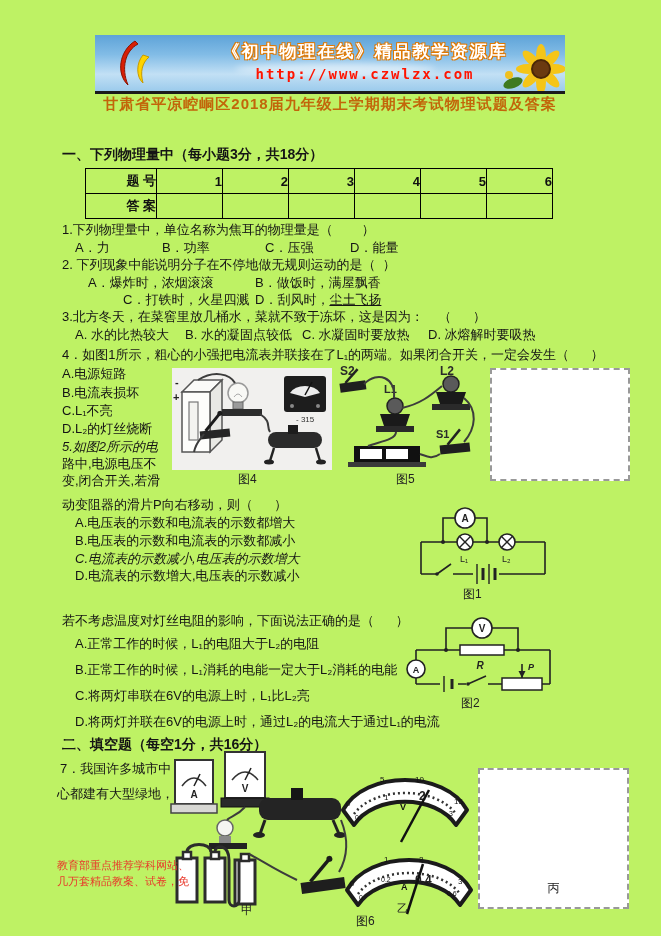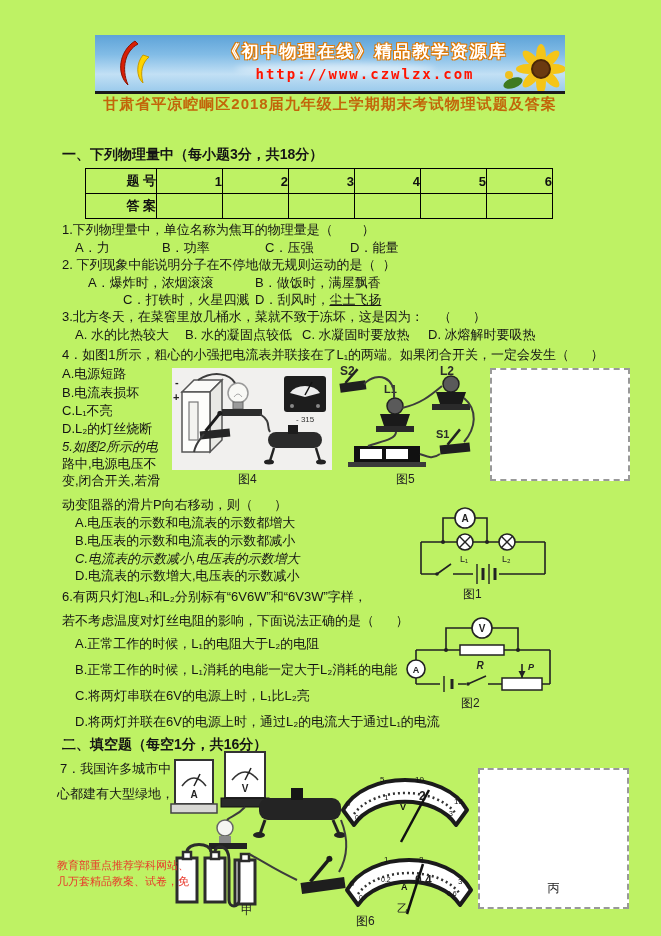--- a/index.html
+++ b/index.html
@@ -229,21 +229,20 @@
     <g>
       <circle cx="94" cy="40" r="8" fill="#fff" stroke="#222" stroke-width="1.6"></circle>
       <line x1="88.3" y1="34.3" x2="99.7" y2="45.7" stroke="#222" stroke-width="1.4"></line>
       <line x1="99.7" y1="34.3" x2="88.3" y2="45.7" stroke="#222" stroke-width="1.4"></line>
     </g>
     <text x="47" y="60" font-size="9" fill="#222">L₁</text>
     <text x="89" y="60" font-size="9" fill="#222">L₂</text>
   </svg>
   <div class="figlabel" style="left:463px;top:586px;">图1</div>
 
-  <div class="t" style="left:62px;top:589px;">6.有两只灯泡L₁和L₂分别标有“6V6W”和“6V3W”字样，</div>
   <div class="t" style="left:62px;top:613px;">若不考虑温度对灯丝电阻的影响，下面说法正确的是（      ）</div>
   <div class="t" style="left:75px;top:636px;">A.正常工作的时候，L₁的电阻大于L₂的电阻</div>
   <div class="t" style="left:75px;top:662px;">B.正常工作的时候，L₁消耗的电能一定大于L₂消耗的电能</div>
   <div class="t" style="left:75px;top:688px;">C.将两灯串联在6V的电源上时，L₁比L₂亮</div>
   <div class="t" style="left:75px;top:714px;">D.将两灯并联在6V的电源上时，通过L₂的电流大于通过L₁的电流</div>
 
   <svg style="left:402px;top:616px;" width="158" height="78" viewBox="0 0 158 78">
     <path class="sch" d="M14,34 H58 M102,34 H148 M14,34 V44 M14,62 V68 M148,34 V68 M14,68 H38 M56,68 H64 M86,68 H100 M140,68 H148"></path>
     <g>
       <rect x="58" y="29" width="44" height="10" fill="#fff" stroke="#222" stroke-width="1.5"></rect>

